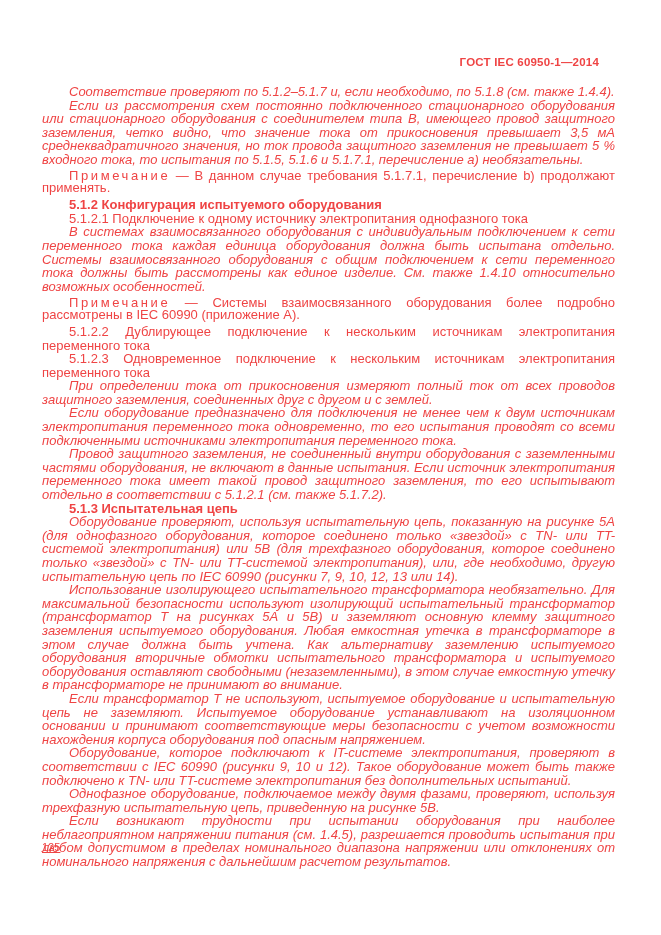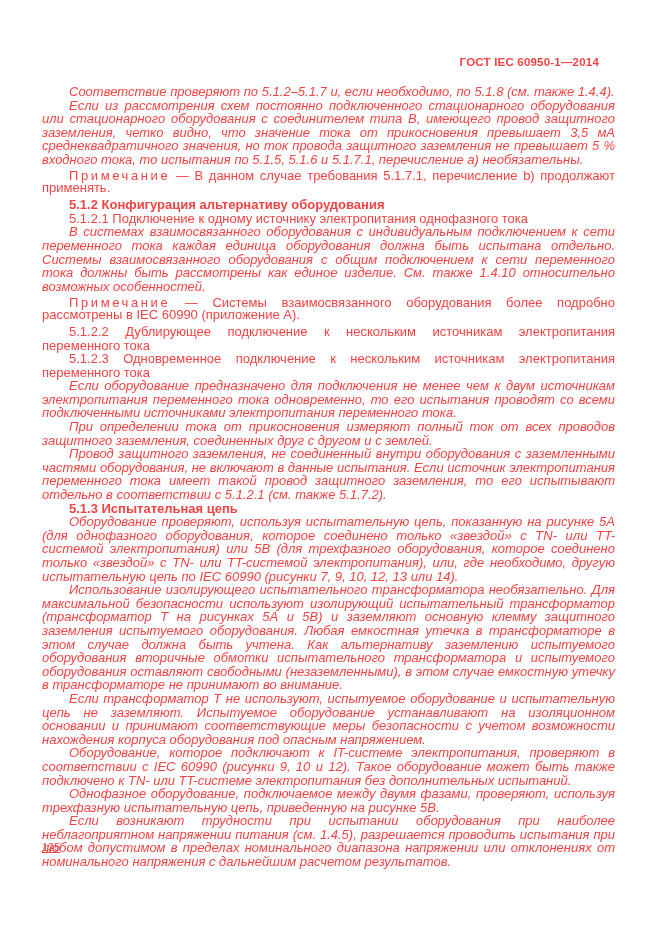--- a/index.html
+++ b/index.html
@@ -47,28 +47,28 @@
 <body>
 
 <div class="page">
 
   <div class="doc-header">ГОСТ IEC 60950-1—2014</div>
 
   <div class="doc-body">
     <p class="it">Соответствие проверяют по 5.1.2–5.1.7 и, если необходимо, по 5.1.8 (см. также 1.4.4).</p>
     <p class="it">Если из рассмотрения схем постоянно подключенного стационарного оборудования или стационарного оборудования с соединителем типа В, имеющего провод защитного заземления, четко видно, что значение тока от прикосновения превышает 3,5 мА среднеквадратичного значения, но ток провода защитного заземления не превышает 5 % входного тока, то испытания по 5.1.5, 5.1.6 и 5.1.7.1, перечисление а) необязательны.</p>
     <p class="note"><span class="note-label">Примечание</span><span class="note-dash"> — </span><span>В данном случае требования 5.1.7.1, перечисление b) продолжают применять.</span></p>
-    <p class="hd">5.1.2 Конфигурация альтернативу оборудования</p>
+    <p class="hd">5.1.2 Конфигурация испытуемого оборудования</p>
     <p>5.1.2.1 Подключение к одному источнику электропитания однофазного тока</p>
     <p class="it">В системах взаимосвязанного оборудования с индивидуальным подключением к сети переменного тока каждая единица оборудования должна быть испытана отдельно. Системы взаимосвязанного оборудования с общим подключением к сети переменного тока должны быть рассмотрены как единое изделие. См. также 1.4.10 относительно возможных особенностей.</p>
     <p class="note"><span class="note-label">Примечание</span><span class="note-dash"> — </span><span>Системы взаимосвязанного оборудования более подробно рассмотрены в IEC 60990 (приложение А).</span></p>
     <p>5.1.2.2 Дублирующее подключение к нескольким источникам электропитания переменного тока</p>
     <p>5.1.2.3 Одновременное подключение к нескольким источникам электропитания переменного тока</p>
+    <p class="it">При определении тока от прикосновения измеряют полный ток от всех проводов защитного заземления, соединенных друг с другом и с землей.</p>
     <p class="it">Если оборудование предназначено для подключения не менее чем к двум источникам электропитания переменного тока одновременно, то его испытания проводят со всеми подключенными источниками электропитания переменного тока.</p>
-    <p class="it">При определении тока от прикосновения измеряют полный ток от всех проводов защитного заземления, соединенных друг с другом и с землей.</p>
     <p class="it">Провод защитного заземления, не соединенный внутри оборудования с заземленными частями оборудования, не включают в данные испытания. Если источник электропитания переменного тока имеет такой провод защитного заземления, то его испытывают отдельно в соответствии с 5.1.2.1 (см. также 5.1.7.2).</p>
     <p class="hd">5.1.3 Испытательная цепь</p>
     <p class="it">Оборудование проверяют, используя испытательную цепь, показанную на рисунке 5А (для однофазного оборудования, которое соединено только «звездой» с TN- или TT-системой электропитания) или 5В (для трехфазного оборудования, которое соединено только «звездой» с TN- или TT-системой электропитания), или, где необходимо, другую испытательную цепь по IEC 60990 (рисунки 7, 9, 10, 12, 13 или 14).</p>
     <p class="it">Использование изолирующего испытательного трансформатора необязательно. Для максимальной безопасности используют изолирующий испытательный трансформатор (трансформатор Т на рисунках 5А и 5В) и заземляют основную клемму защитного заземления испытуемого оборудования. Любая емкостная утечка в трансформаторе в этом случае должна быть учтена. Как альтернативу заземлению испытуемого оборудования вторичные обмотки испытательного трансформатора и испытуемого оборудования оставляют свободными (незаземленными), в этом случае емкостную утечку в трансформаторе не принимают во внимание.</p>
     <p class="it">Если трансформатор Т не используют, испытуемое оборудование и испытательную цепь не заземляют. Испытуемое оборудование устанавливают на изоляционном основании и принимают соответствующие меры безопасности с учетом возможности нахождения корпуса оборудования под опасным напряжением.</p>
     <p class="it">Оборудование, которое подключают к IT-системе электропитания, проверяют в соответствии с IEC 60990 (рисунки 9, 10 и 12). Такое оборудование может быть также подключено к TN- или TT-системе электропитания без дополнительных испытаний.</p>
     <p class="it">Однофазное оборудование, подключаемое между двумя фазами, проверяют, используя трехфазную испытательную цепь, приведенную на рисунке 5В.</p>
     <p class="it">Если возникают трудности при испытании оборудования при наиболее неблагоприятном напряжении питания (см. 1.4.5), разрешается проводить испытания при любом допустимом в пределах номинального диапазона напряжении или отклонениях от номинального напряжения с дальнейшим расчетом результатов.</p>
   </div>
 

